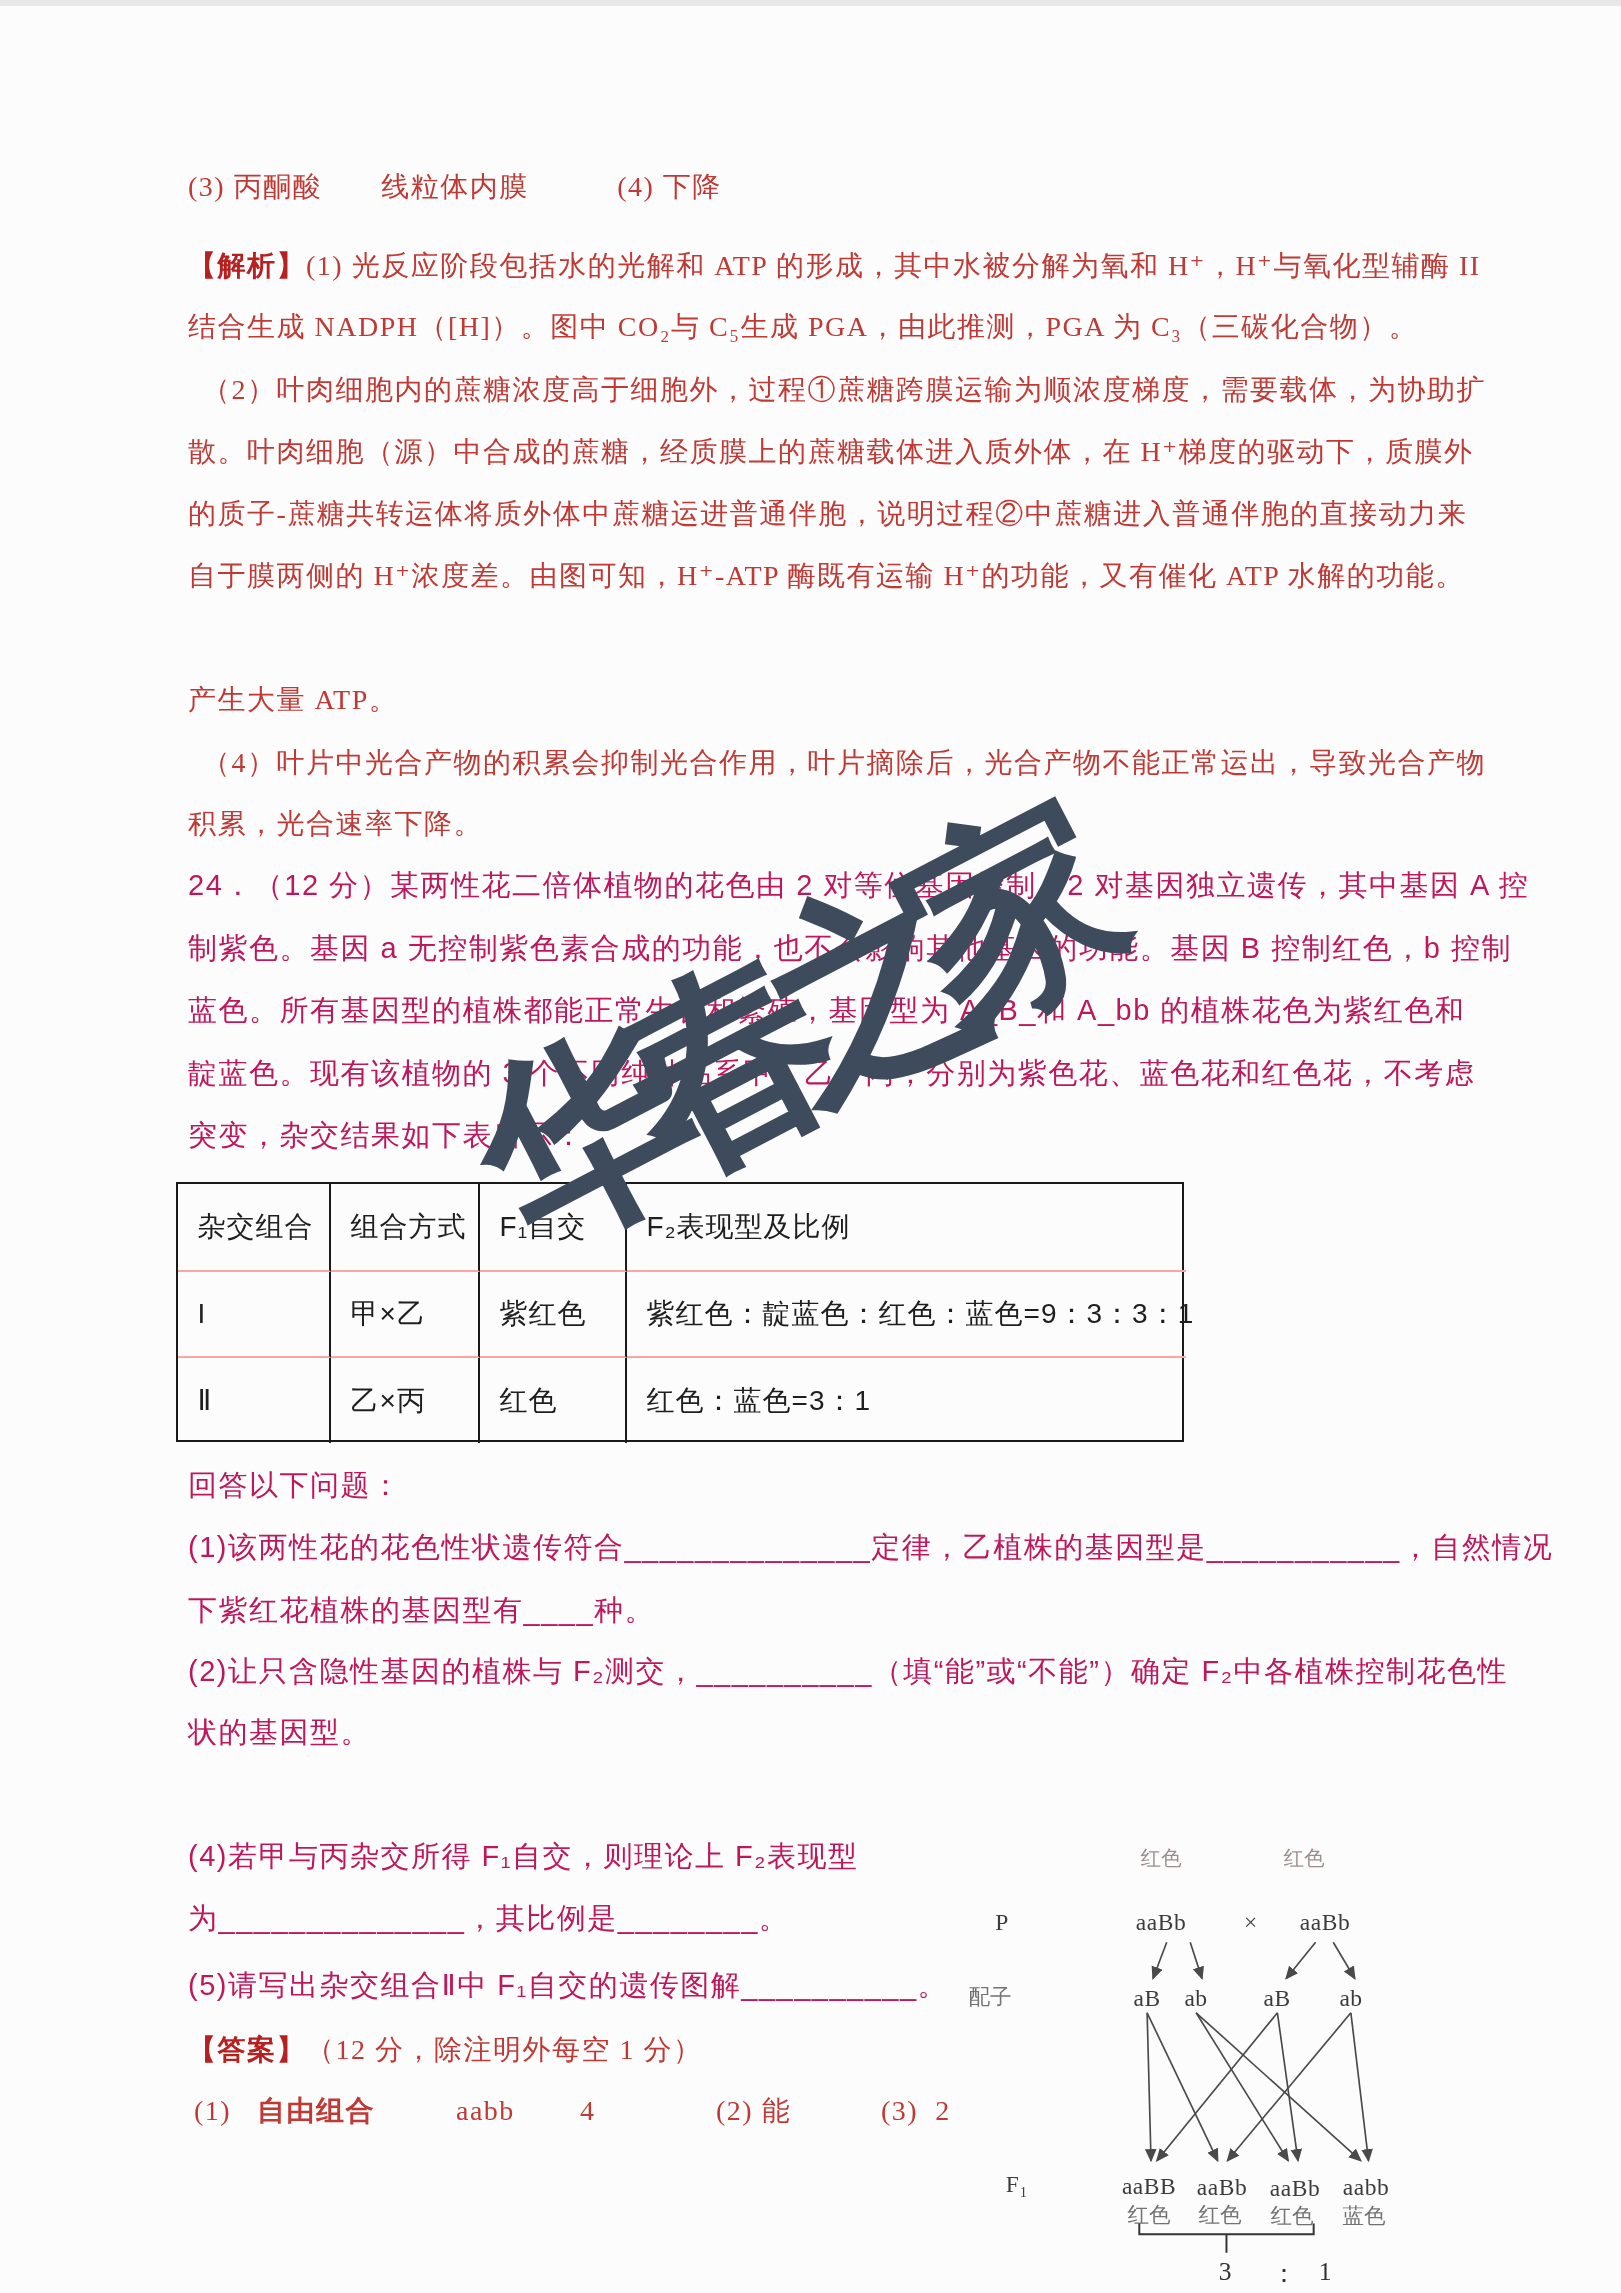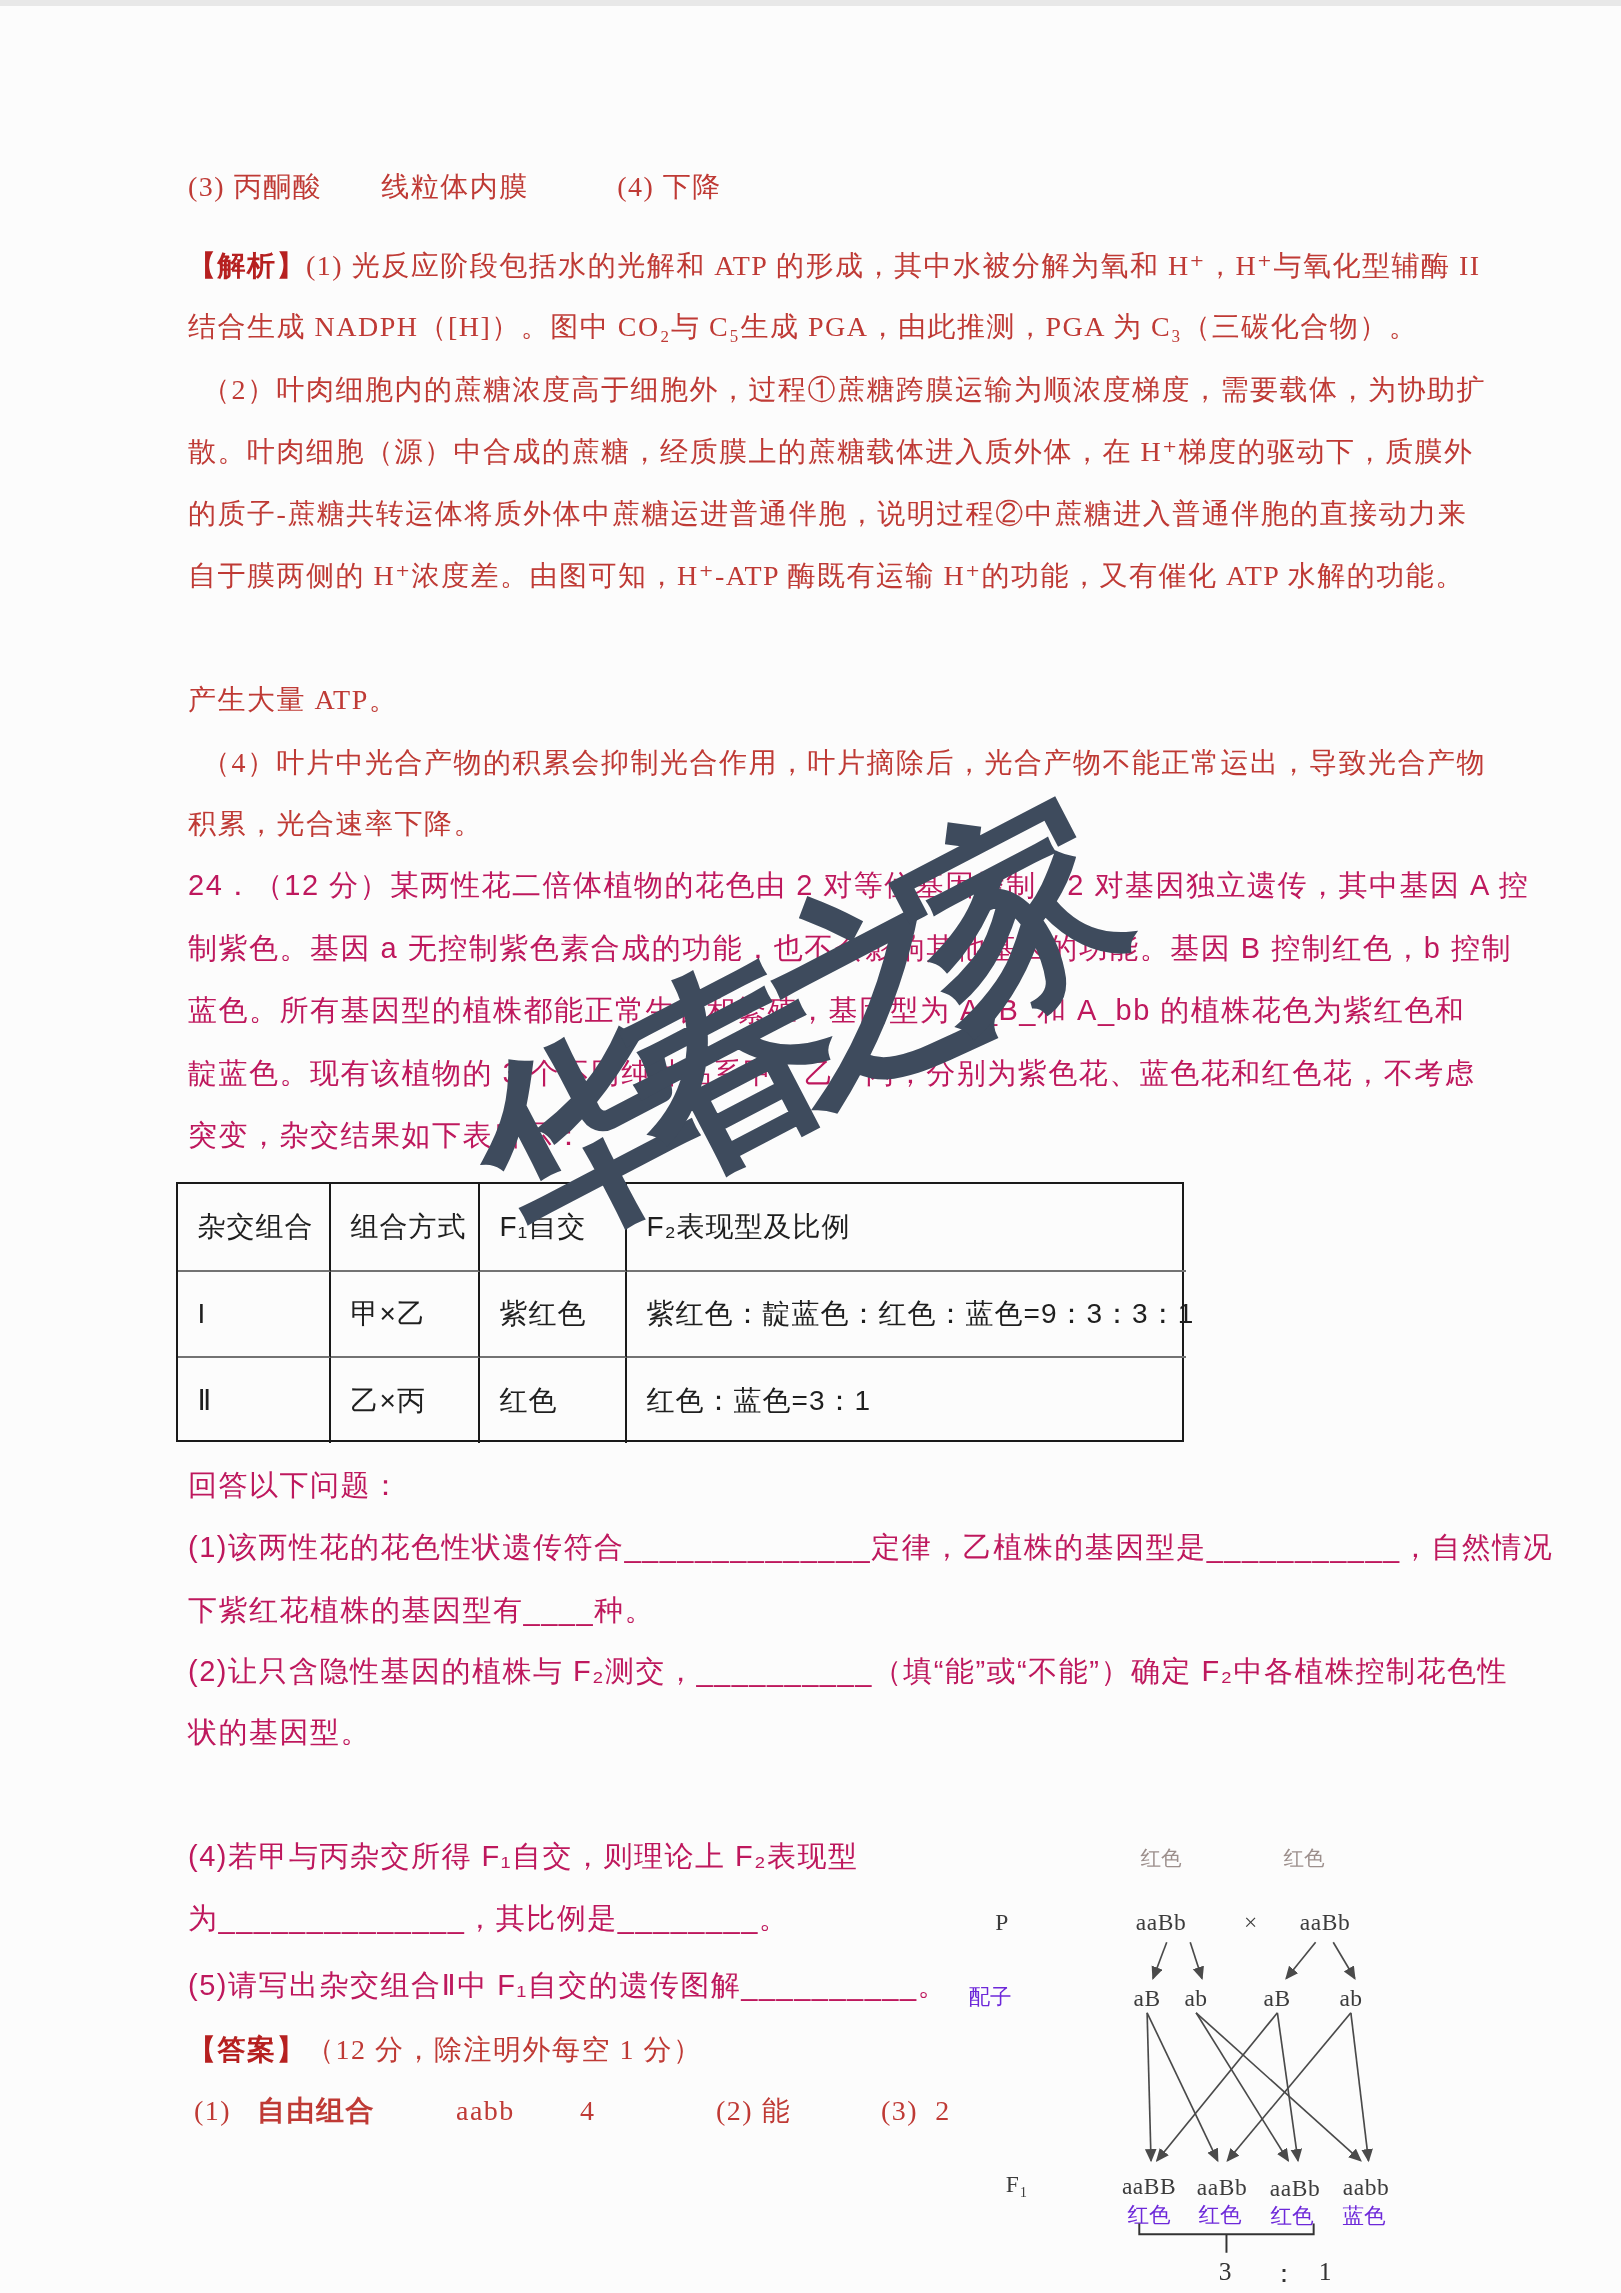--- a/index.html
+++ b/index.html
@@ -16,33 +16,33 @@
   .red{color:#bf3a35;font-size:28px;font-family:"Liberation Serif","DejaVu Serif",serif;}
   .blk{color:#be185d;font-size:29px;font-family:"Liberation Sans","DejaVu Sans",sans-serif;}
   .tag{color:#b62020;font-weight:bold;}
   
   .xtable{
     position:absolute;left:176px;top:1176px;width:1008px;height:260px;
     display:grid;grid-template-columns:153px 149px 147px 559px;grid-template-rows:88px 86px 85px;
     border:2px solid #1a1a1a;box-sizing:border-box;color:#1f1f1f;font-size:28px;
   }
   .xtable .cell{
-    border-right:2px solid #1a1a1a;border-bottom:2px solid #737373;
+    border-right:2px solid #1a1a1a;border-bottom:2px solid #fca5a5;
     display:flex;align-items:center;padding-left:19.6px;box-sizing:border-box;
     white-space:pre;letter-spacing:1px;
   }
   .xtable .cell:nth-child(4n){border-right:none;}
   .xtable .cell:nth-child(n+9){border-bottom:none;}
   
   .dg{
     position:absolute;transform:translate(-50%,-50%);white-space:pre;
     font-family:"Liberation Serif","DejaVu Serif",serif;color:#3c3c3c;
   }
   .dg-geno{font-size:23.5px;font-weight:500;letter-spacing:0.5px;}
-  .dg-cnlabel{font-size:21.6px;color:#6d28d9;}
+  .dg-cnlabel{font-size:21.6px;color:#737373;}
   .dg-toplabel{font-size:20.6px;color:#9c8f8c;}
   .dg-ratio{font-size:25.5px;color:#333;}
   .dgsvg{position:absolute;left:961px;top:1843px;}
   
   .watermark{
     position:absolute;left:802px;top:1021px;z-index:50;
     transform:translate(-50%,-50%) rotate(-27.5deg);
     font-family:"DejaVu Serif","Liberation Serif",serif;
     font-weight:bold;font-size:211px;letter-spacing:-51px;
     color:#3e4b5d;white-space:pre;pointer-events:none;

